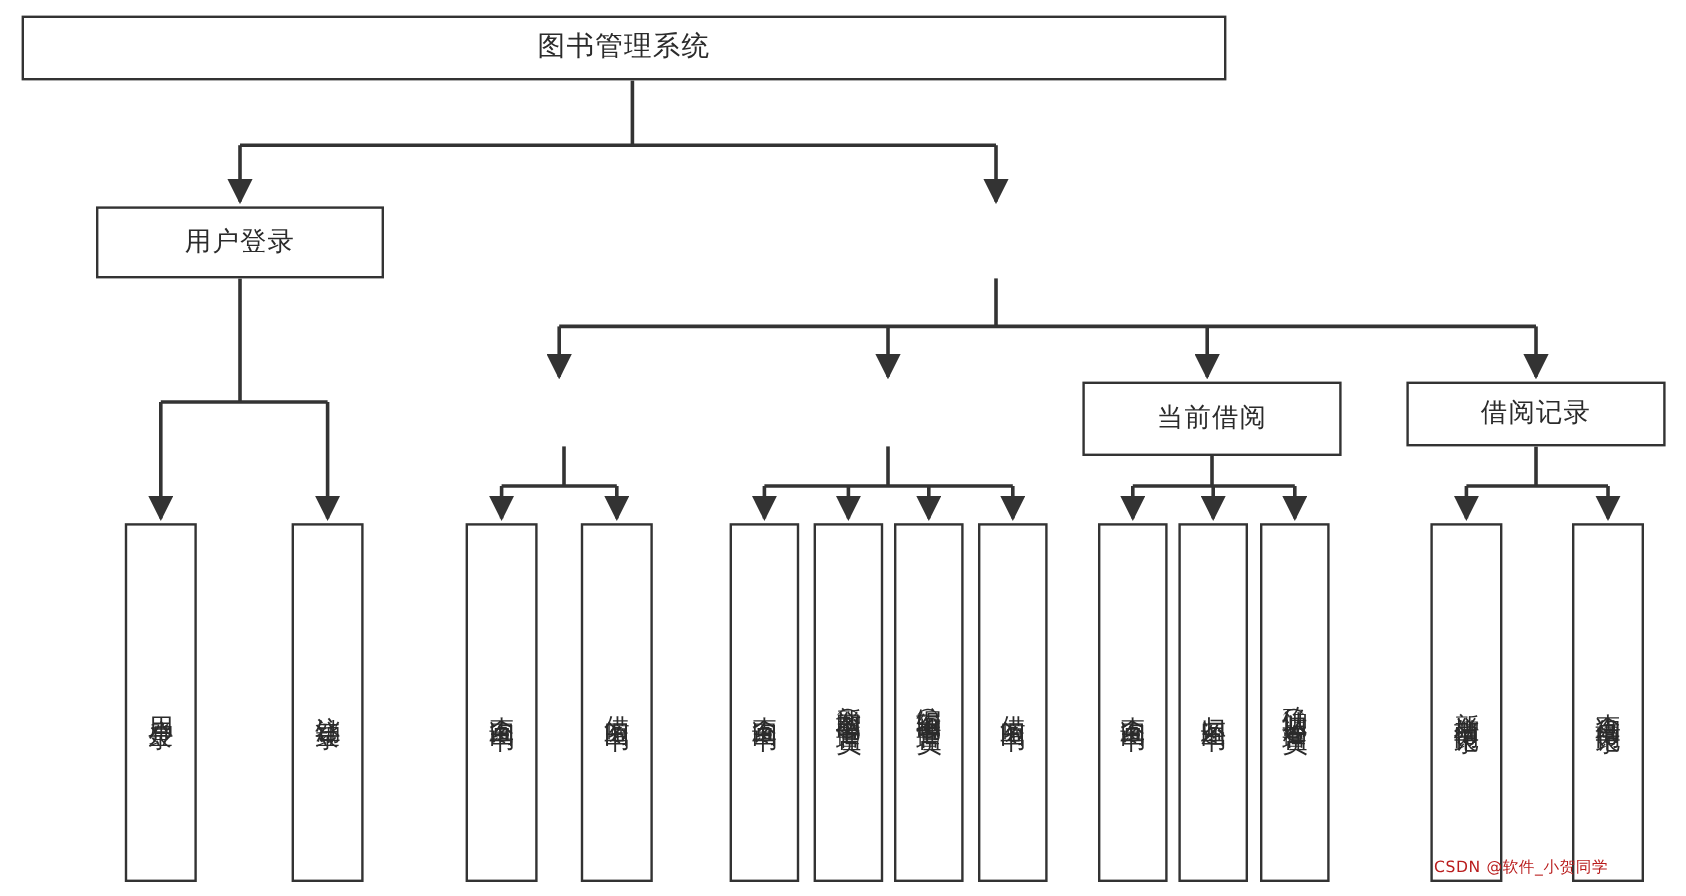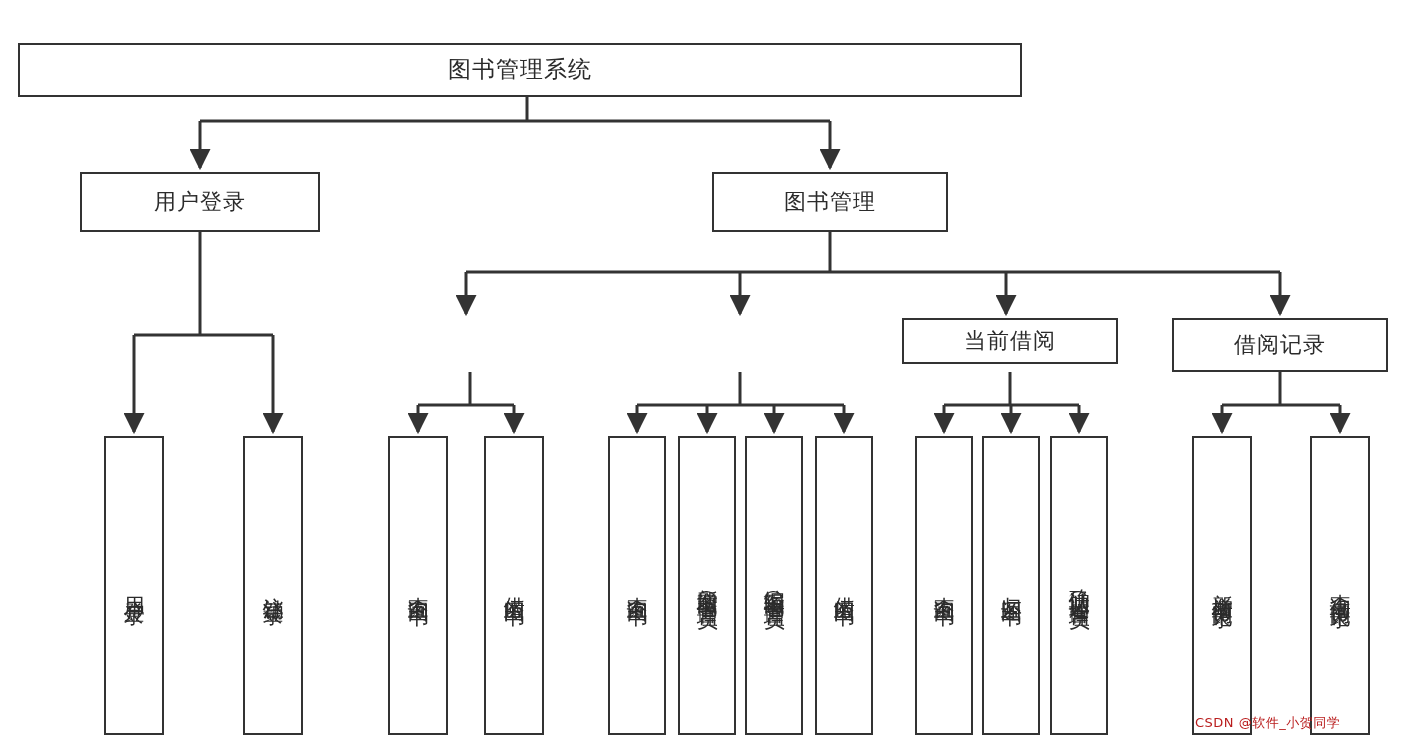--- a/index.html
+++ b/index.html
@@ -111,26 +111,25 @@
       <path d="M 1011 405 L 1011 432" marker-end="url(#arrow)"></path>
       <path d="M 1079 405 L 1079 432" marker-end="url(#arrow)"></path>
 
       <path d="M 1280 372 L 1280 405"></path>
       <path d="M 1222 405 L 1340 405"></path>
       <path d="M 1222 405 L 1222 432" marker-end="url(#arrow)"></path>
       <path d="M 1340 405 L 1340 432" marker-end="url(#arrow)"></path>
     </g>
   </svg>
 
-  <div class="node horiz root" style="left: 18px; top: 13px; width: 1004px; height: 54px; margin-top: 30px;">图书管理系统</div>
+  <div class="node horiz root" style="left: 18px; top: 13px; width: 1004px; height: 54px;">图书管理系统</div>
 
   <div class="node horiz" style="left: 80px; top: 172px; width: 240px; height: 60px;">用户登录</div>
-  <div class="node horiz" style="left: 712px; top: 172px; width: 236px; height: 60px;">图书管理</div>
 
-  <div class="node horiz" style="left: 902px; top: 318px; width: 216px; height: 46px;">当前借阅</div>
+  <div class="node horiz" style="left: 902px; top: 318px; width: 216px; height: 62px;">当前借阅</div>
   <div class="node horiz" style="left: 1172px; top: 318px; width: 216px; height: 54px;">借阅记录</div>
 
   <div class="node vert" style="left: 104px; top: 436px; width: 60px; height: 299px;">用户登录</div>
   <div class="node vert" style="left: 243px; top: 436px; width: 60px; height: 299px;">注销登录</div>
   <div class="node vert" style="left: 388px; top: 436px; width: 60px; height: 299px;">查询图书</div>
   <div class="node vert" style="left: 484px; top: 436px; width: 60px; height: 299px;">借阅图书</div>
   <div class="node vert" style="left: 608px; top: 436px; width: 58px; height: 299px;">查询图书</div>
   <div class="node vert" style="left: 678px; top: 436px; width: 58px; height: 299px;">新增图书（管理员）</div>
   <div class="node vert" style="left: 745px; top: 436px; width: 58px; height: 299px;">编辑图书（管理员）</div>
   <div class="node vert" style="left: 815px; top: 436px; width: 58px; height: 299px;">借阅图书</div>

